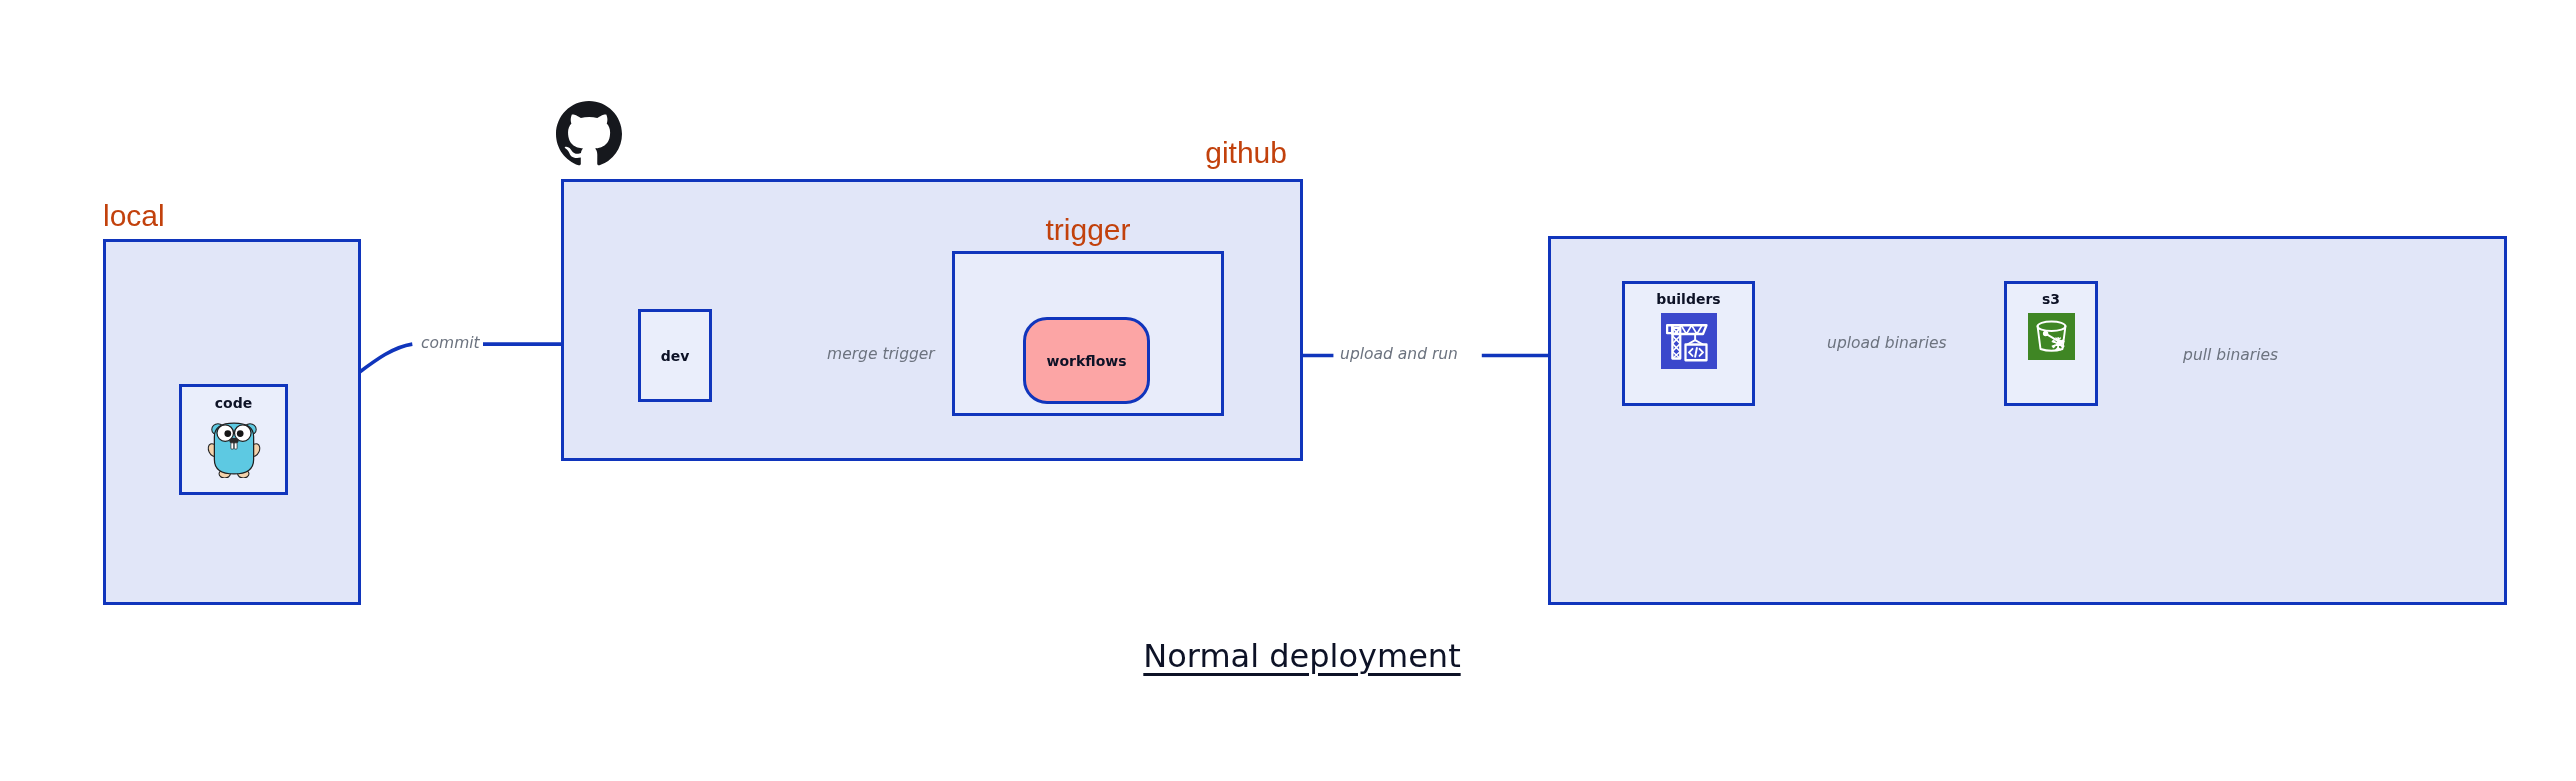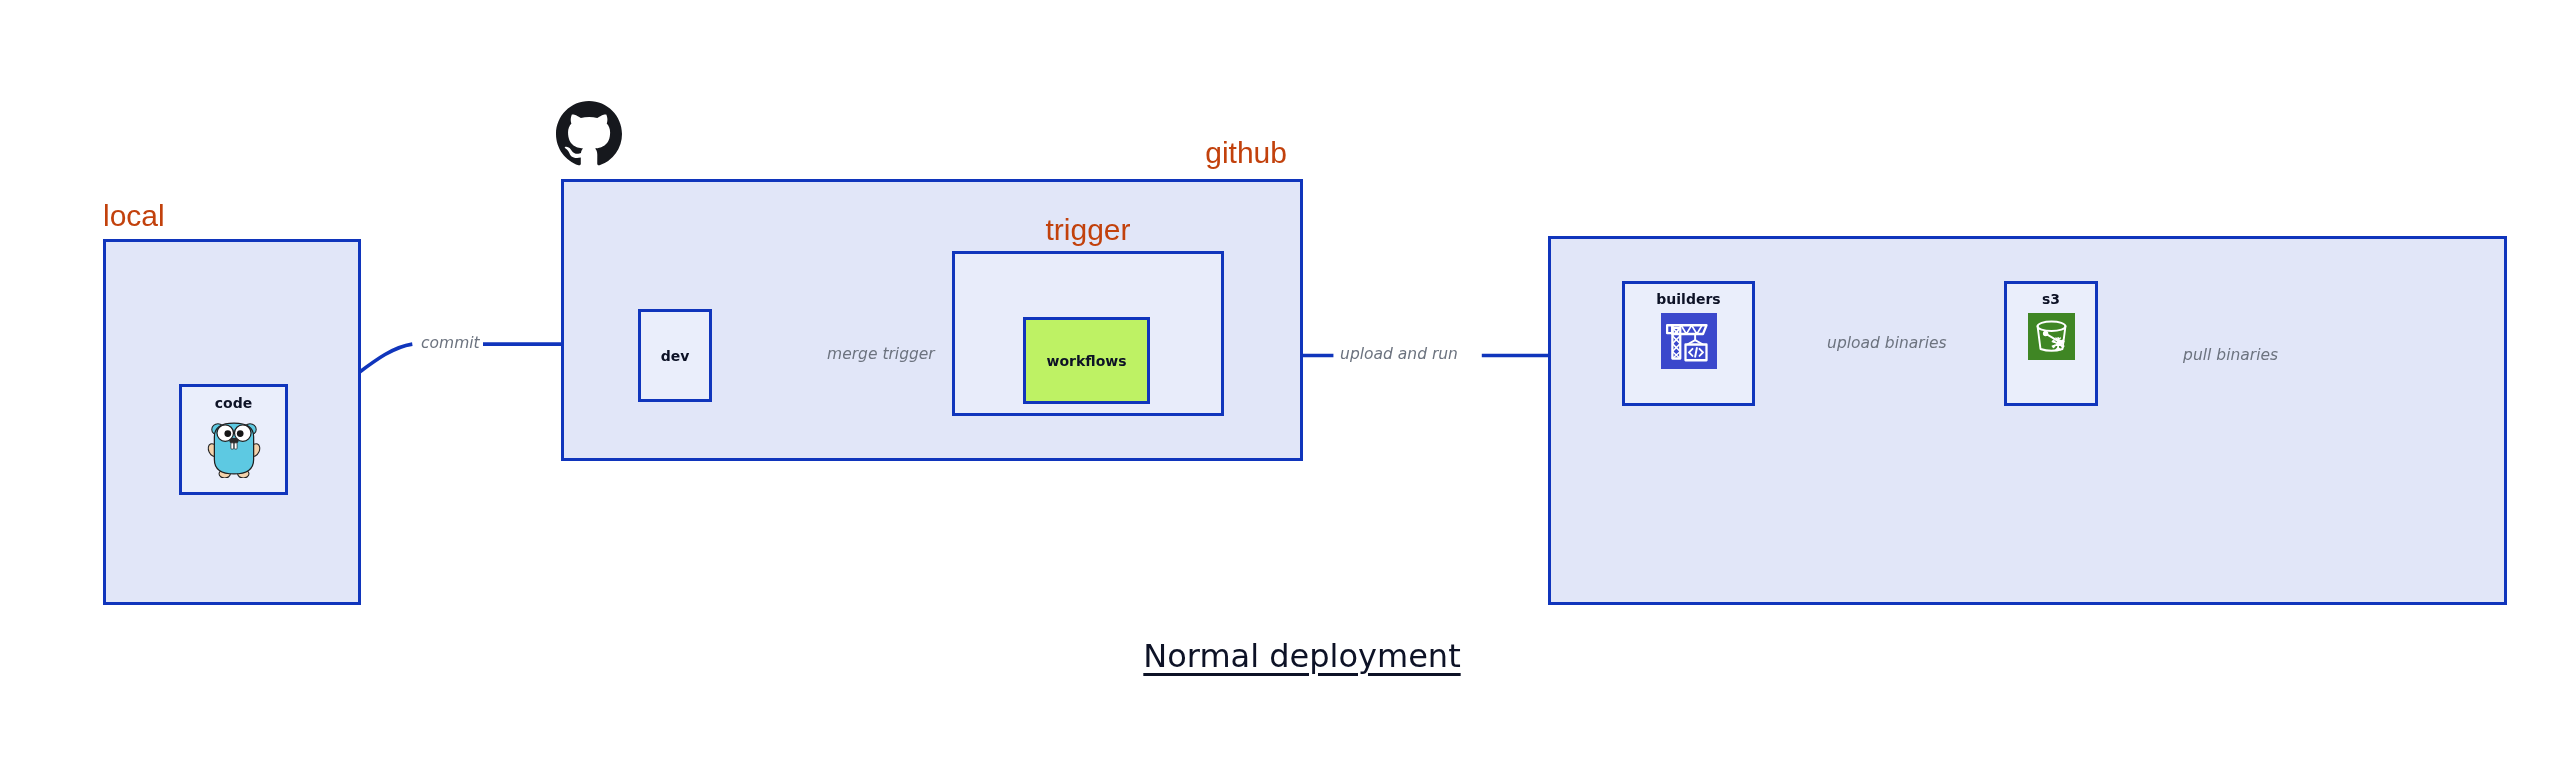--- a/index.html
+++ b/index.html
@@ -40,21 +40,21 @@
   
   .node {
     position: absolute;
     background: #eaeefb;
     border: 3.6px solid #1035bc;
     box-sizing: border-box;
     display: flex;
     flex-direction: column;
     align-items: center;
   }
-  .node.deep { background: #bef264; }
+  .node.deep { background: #fca5a5; border-radius: 24px; }
 
   .node-label {
     color: #0d1226;
     font-size: 14px;
     font-weight: 700;
     line-height: 1;
     white-space: nowrap;
     font-family: "DejaVu Sans", "Liberation Sans", sans-serif;
   }
 

